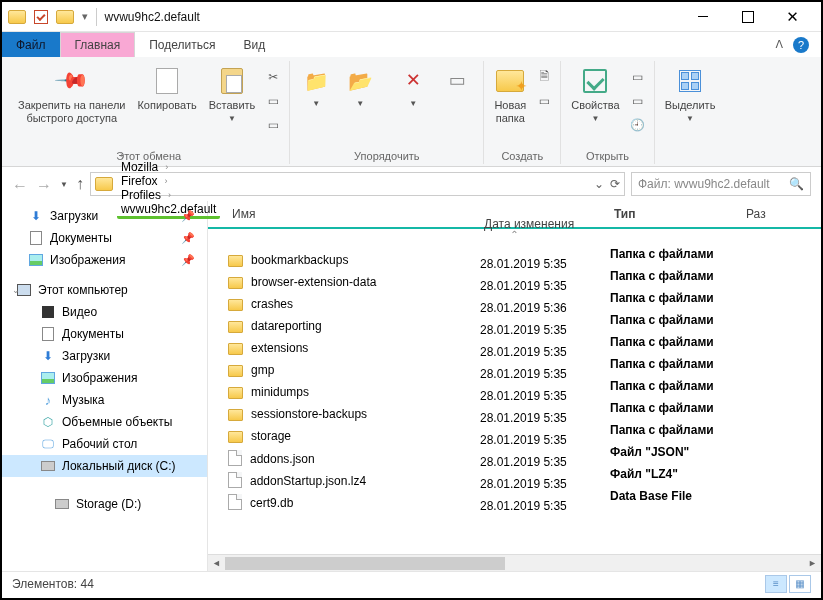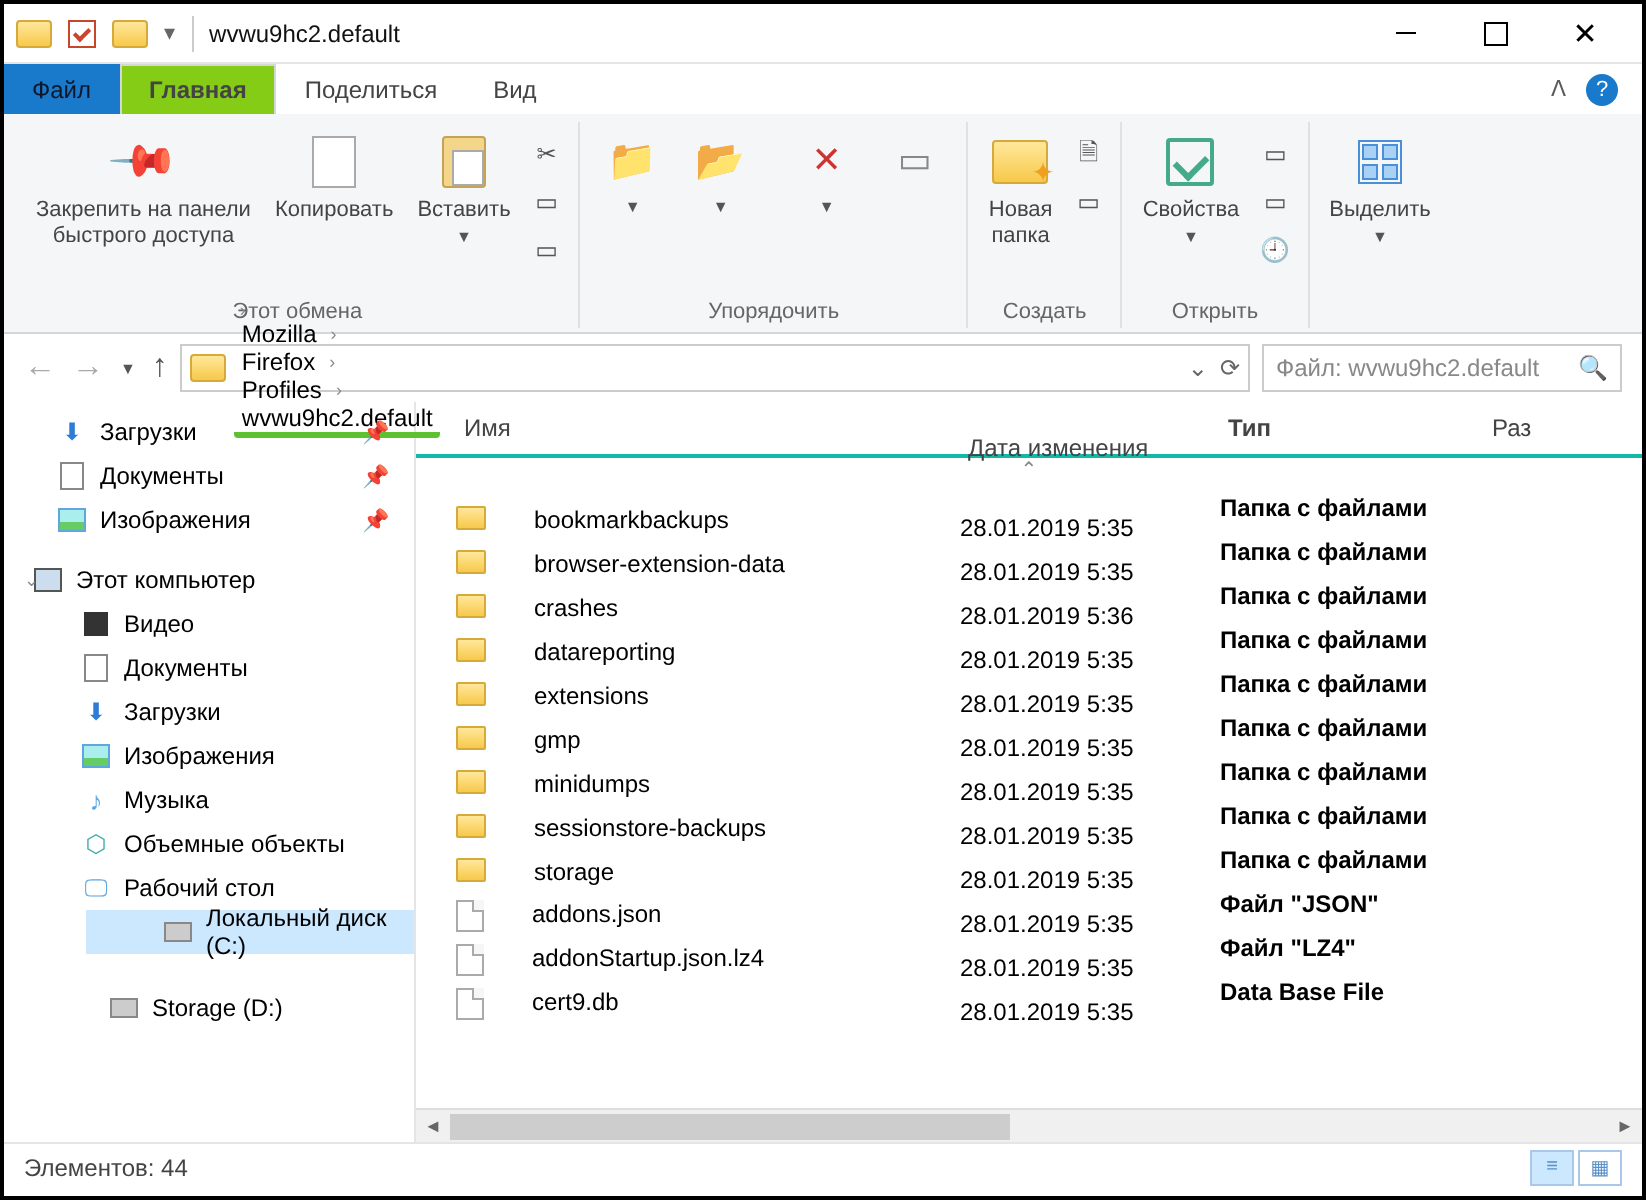--- a/index.html
+++ b/index.html
@@ -16,21 +16,21 @@
 .titlebar .winctrls { margin-left: auto; display: flex; }
 .titlebar .winctrls div { width: 45px; height: 28px; display: flex; align-items: center; justify-content: center; font-size: 12px; }
 .min::after { content:""; width:10px; height:1px; background:#000; }
 .max::after { content:""; width:10px; height:10px; border:1px solid #000; }
 .close { font-size: 15px !important; }
 
 
 .tabs { height: 25px; background: #fff; display: flex; align-items: stretch; font-size: 12px; }
 .tab { padding: 0 14px; display: flex; align-items: center; color: #444; }
 .tab.file { background: #1979ca; color: #0f172a; }
-.tab.active { background: #84cc16; border: 1px solid #d6d6d6; border-bottom: none; font-weight: bold; }
+.tab.active { background: #f9a8d4; border: 1px solid #d6d6d6; border-bottom: none; }
 .tabs .spacer { flex: 1; }
 .tabs .help { display: flex; align-items: center; gap: 10px; padding-right: 12px; color: #5a5a5a; }
 .help-circle { width: 16px; height: 16px; border-radius: 50%; background: #1979ca; color: #fff; font-size: 11px; display: flex; align-items: center; justify-content: center; }
 
 
 .ribbon { background: #f5f6f7; border-bottom: 1px solid #d6d6d6; display: flex; padding: 4px 6px 2px; height: 110px; }
 .rgroup { display: flex; flex-direction: column; align-items: center; border-right: 1px solid #e1e1e1; padding: 0 6px; }
 .rgroup:last-child { border-right: none; }
 .rgroup .body { flex: 1; display: flex; gap: 4px; align-items: flex-start; padding-top: 4px; }
 .rgroup .glabel { font-size: 11px; color: #666; text-align: center; padding-bottom: 2px; }
@@ -87,21 +87,21 @@
 
 .files { flex: 1; overflow: hidden; font-size: 12px; display:flex; flex-direction:column; }
 .fhead { height: 28px; display: flex; align-items: center; border-bottom: 2px solid #14b8a6; color: #444; padding-left: 20px; }
 .fhead div { padding: 0 4px; }
 .c-name { width: 252px; }
 .c-date { width: 130px; margin-top: 19px; }
 .c-type { width: 132px; font-weight: bold; }
 .c-size { flex:1; }
 .flist { flex:1; overflow:hidden; }
 .frow { height: 22px; display: flex; align-items: center; padding-left: 20px; }
-.frow .c-name { display: flex; align-items: flex-start; gap: 24px; margin-top: 12px; }
+.frow .c-name { display: flex; align-items: flex-end; gap: 8px; margin-top: 12px; }
 .ico-file { width:14px; height:16px; border:1px solid #aaa; background:#fff; position:relative; }
 .ico-file::after { content:""; position:absolute; right:-1px; top:-1px; width:5px; height:5px; background:#f5f6f7; border-left:1px solid #aaa; border-bottom:1px solid #aaa; }
 .hscroll { height:17px; background:#f0f0f0; border-top:1px solid #ddd; display:flex; align-items:center; }
 .hscroll .lt, .hscroll .rt { width:17px; text-align:center; color:#666; font-size:9px; }
 .hscroll .thumb { width:280px; height:13px; background:#cdcdcd; margin-left:0; }
 
 
 .status { height: 24px; border-top: 1px solid #e5e5e5; display: flex; align-items: center; font-size: 12px; padding: 0 10px; color: #444; background:#fff; }
 .status .views { margin-left: auto; display: flex; gap: 2px; }
 .viewbtn { width: 22px; height: 18px; border: 1px solid #aac8e8; display:flex; align-items:center; justify-content:center; font-size:10px; color:#5a90c8; }
@@ -359,21 +359,21 @@
             <span class="ico-3d">⬡</span>
           </span>
           <span>Объемные объекты</span>
         </div>
         <div class="navitem" style="padding-left: 38px;">
           <span class="ico-s">
             <span class="ico-desk">🖵</span>
           </span>
           <span>Рабочий стол</span>
         </div>
-        <div class="navitem sel" style="padding-left: 38px; margin-left: 41px;">
+        <div class="navitem sel" style="padding-left: 38px;">
           <span class="ico-s">
             <span class="ico-disk"></span>
           </span>
           <span>Локальный диск (C:)</span>
         </div>
         <div class="navitem" style="padding-left: 52px; margin-top: 16px;">
           <span class="ico-s">
             <span class="ico-disk"></span>
           </span>
           <span>Storage (D:)</span>

